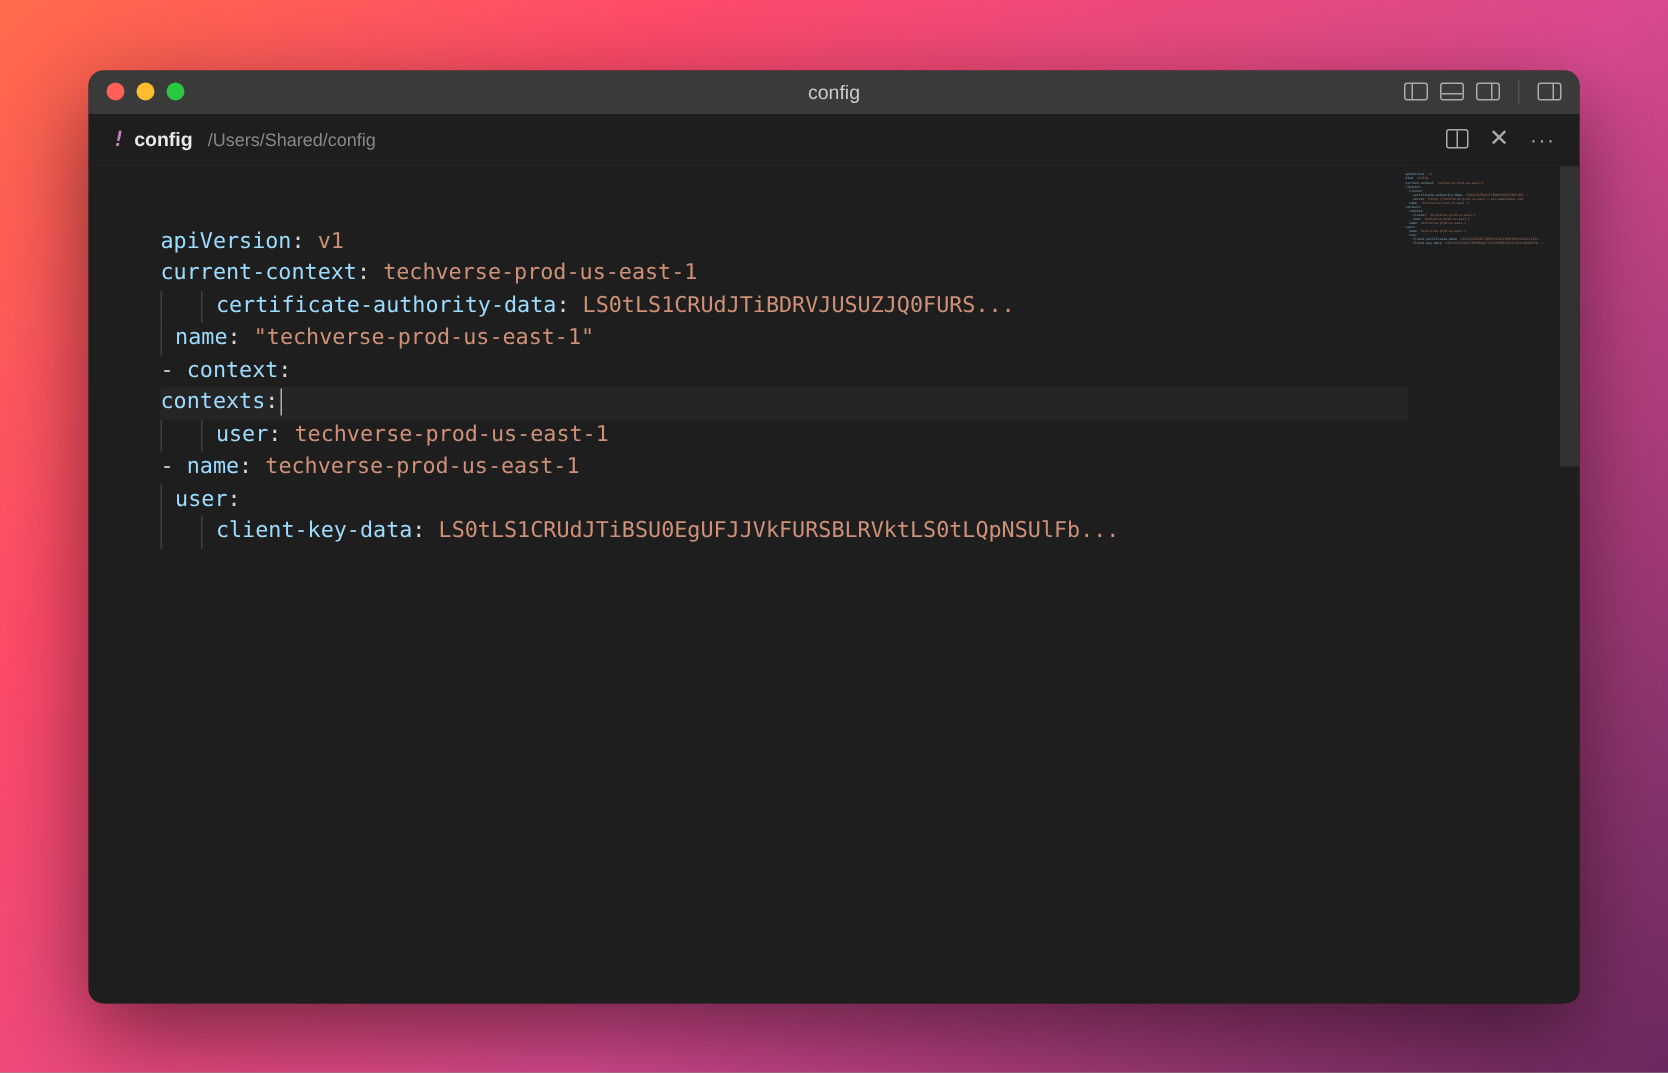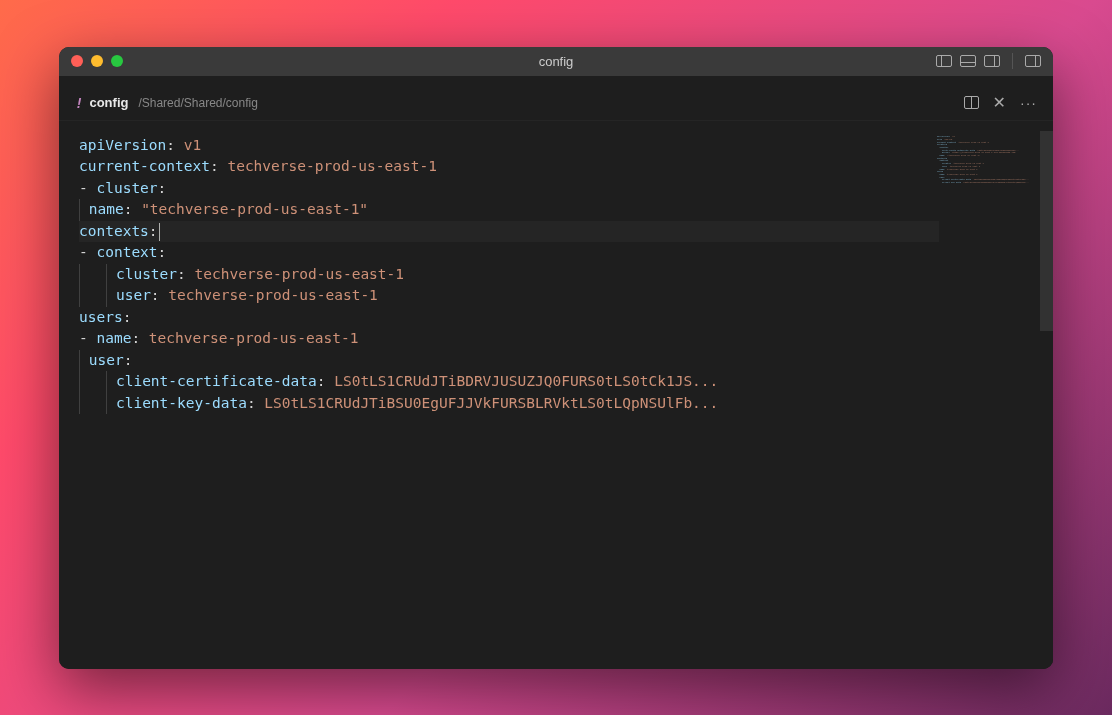--- a/index.html
+++ b/index.html
@@ -19,21 +19,20 @@
     }
     .window {
       width: 994px;
       height: 622px;
       background: #1e1e1e;
       border-radius: 10px;
       box-shadow: 0 20px 60px rgba(0,0,0,0.5);
       overflow: hidden;
       display: flex;
       flex-direction: column;
-      gap: 10px;
     }
     .titlebar {
       height: 29px;
       background: #3a3a3a;
       display: flex;
       align-items: center;
       position: relative;
       padding: 0 12px;
     }
     .traffic-lights {
@@ -169,26 +168,27 @@
       letter-spacing: 1px;
     }
     .editor-area {
       flex: 1;
       display: flex;
       background: #1e1e1e;
       position: relative;
     }
     .code-area {
       flex: 1;
-      padding: 4px 0 0 20px;
+      padding: 4px 0 0 48px;
       font-family: 'SF Mono', 'Menlo', 'Monaco', monospace;
       font-size: 14.5px;
       line-height: 21.5px;
       color: #d4d4d4;
       overflow: hidden;
+      margin-top: 36px;
     }
     .code-line {
       white-space: pre;
       position: relative;
     }
     .highlight-line {
       background: rgba(255,255,255,0.035);
     }
     .key { color: #9cdcfe; }
     .punct { color: #d4d4d4; }
@@ -260,45 +260,42 @@
       <div class="layout-icon split-vr"></div>
       <div class="titlebar-divider"></div>
       <div class="layout-icon split-vr"></div>
     </div>
   </div>
 
   <div class="tabbar">
     <div class="tab">
       <span class="file-icon">!</span>
       <span class="tab-name">config</span>
-      <span class="tab-path">/Shared/Shared/config</span>
+      <span class="tab-path">/Users/Shared/config</span>
     </div>
     <div class="tabbar-icons">
       <div class="tab-action">
         <div class="split-editor-icon"></div>
       </div>
       <div class="tab-action close-x">✕</div>
       <div class="tab-action dots">···</div>
     </div>
   </div>
 
   <div class="editor-area">
     <div class="code-area">
       <div class="code-line"><span class="key">apiVersion</span><span class="punct">: </span><span class="string">v1</span></div>
       <div class="code-line"><span class="key">current-context</span><span class="punct">: </span><span class="string">techverse-prod-us-east-1</span></div>
-      <div class="code-line"><span class="dash">- </span><span class="key">cluster</span><span class="punct">:</span></div>
+      <div class="code-line"><span class="guide"></span>   <span class="guide"></span> <span class="key">certificate-authority-data</span><span class="punct">: </span><span class="string">LS0tLS1CRUdJTiBDRVJUSUZJQ0FURS...</span></div>
       <div class="code-line"><span class="guide"></span> <span class="key">name</span><span class="punct">: </span><span class="string">"techverse-prod-us-east-1"</span></div>
+      <div class="code-line"><span class="dash">- </span><span class="key">context</span><span class="punct">:</span></div>
       <div class="code-line highlight-line"><span class="key">contexts</span><span class="punct">:</span><span class="cursor"></span></div>
-      <div class="code-line"><span class="dash">- </span><span class="key">context</span><span class="punct">:</span></div>
-      <div class="code-line"><span class="guide"></span>   <span class="guide"></span> <span class="key">cluster</span><span class="punct">: </span><span class="string">techverse-prod-us-east-1</span></div>
       <div class="code-line"><span class="guide"></span>   <span class="guide"></span> <span class="key">user</span><span class="punct">: </span><span class="string">techverse-prod-us-east-1</span></div>
-      <div class="code-line"><span class="key">users</span><span class="punct">:</span></div>
       <div class="code-line"><span class="dash">- </span><span class="key">name</span><span class="punct">: </span><span class="string">techverse-prod-us-east-1</span></div>
       <div class="code-line"><span class="guide"></span> <span class="key">user</span><span class="punct">:</span></div>
-      <div class="code-line"><span class="guide"></span>   <span class="guide"></span> <span class="key">client-certificate-data</span><span class="punct">: </span><span class="string">LS0tLS1CRUdJTiBDRVJUSUZJQ0FURS0tLS0tCk1JS...</span></div>
       <div class="code-line"><span class="guide"></span>   <span class="guide"></span> <span class="key">client-key-data</span><span class="punct">: </span><span class="string">LS0tLS1CRUdJTiBSU0EgUFJJVkFURSBLRVktLS0tLQpNSUlFb...</span></div>
     </div>
 
     <div class="minimap">
       <div class="minimap-content">
         <div><span class="mm-blue">apiVersion</span>: <span class="mm-orange">v1</span></div>
         <div><span class="mm-blue">kind</span>: <span class="mm-orange">Config</span></div>
         <div><span class="mm-blue">current-context</span>: <span class="mm-orange">techverse-prod-us-east-1</span></div>
         <div><span class="mm-blue">clusters</span>:</div>
         <div>- <span class="mm-blue">cluster</span>:</div>

